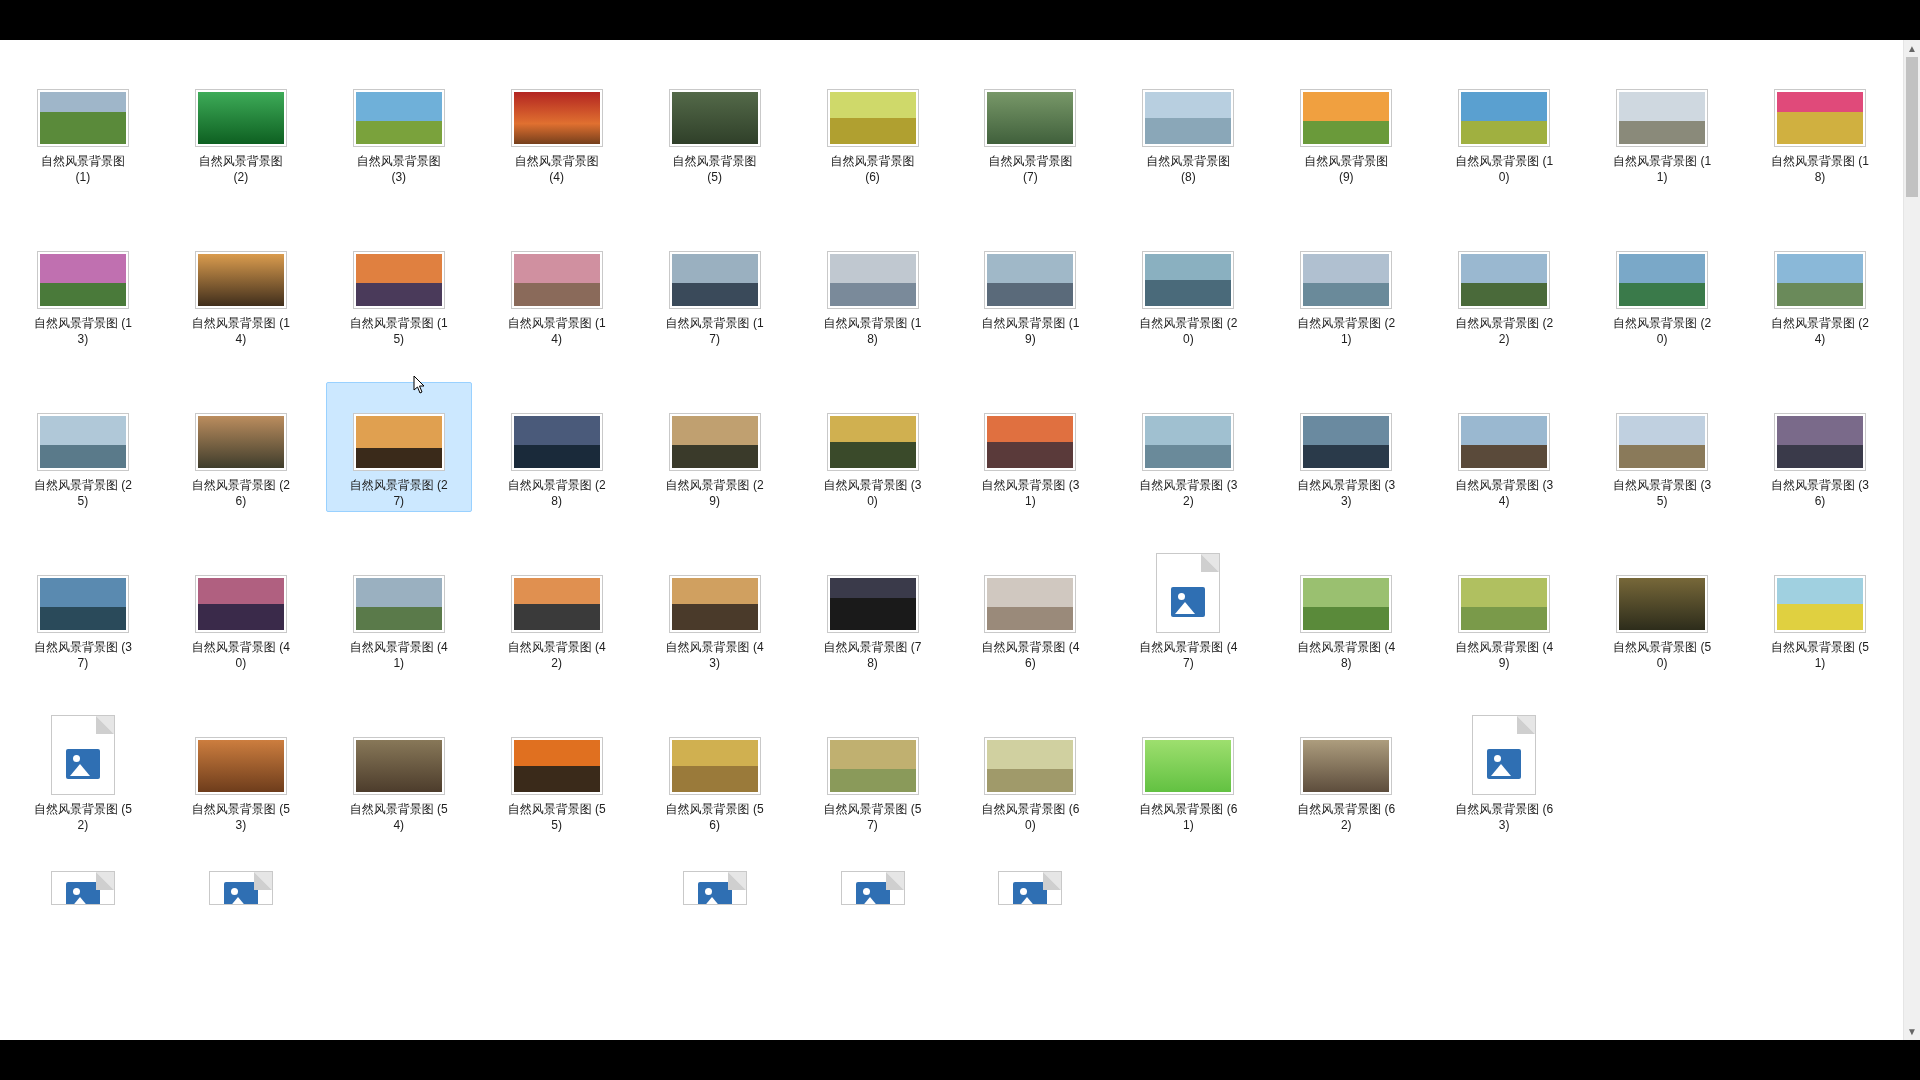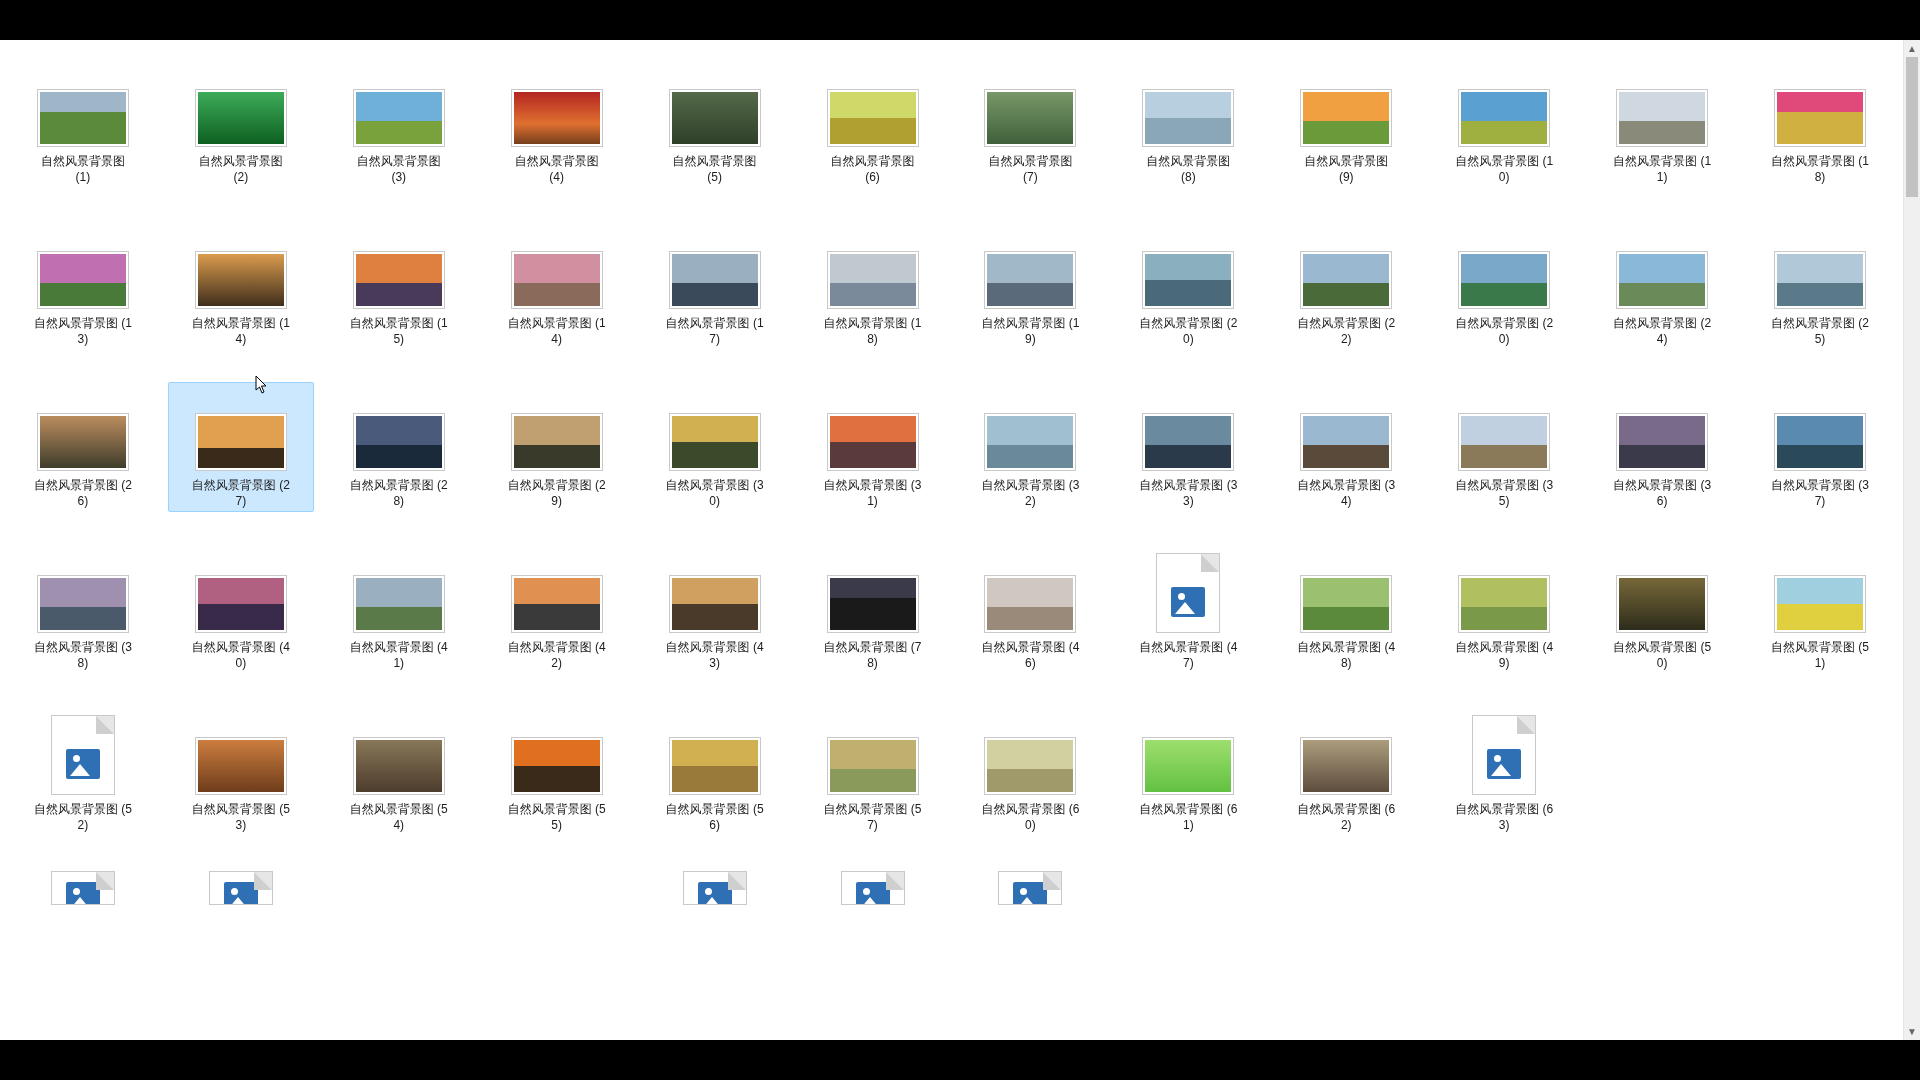--- a/index.html
+++ b/index.html
@@ -269,20 +269,24 @@
         </div>
         <div class="item">
           <div class="thumb t19"></div>
           <div class="label">自然风景背景图 (19)</div>
         </div>
         <div class="item">
           <div class="thumb t20"></div>
           <div class="label">自然风景背景图 (20)</div>
         </div>
         <div class="item">
+          <div class="thumb t21"></div>
+          <div class="label">自然风景背景图 (21)</div>
+        </div>
+        <div class="item">
           <div class="thumb t22"></div>
           <div class="label">自然风景背景图 (22)</div>
         </div>
         <div class="item">
           <div class="thumb t23"></div>
           <div class="label">自然风景背景图 (20)</div>
         </div>
         <div class="item">
           <div class="thumb t24"></div>
           <div class="label">自然风景背景图 (24)</div>
@@ -336,24 +340,20 @@
           <div class="thumb t35"></div>
           <div class="label">自然风景背景图 (35)</div>
         </div>
         <div class="item">
           <div class="thumb t36"></div>
           <div class="label">自然风景背景图 (36)</div>
         </div>
         <div class="item">
           <div class="thumb t37"></div>
           <div class="label">自然风景背景图 (37)</div>
-        </div>
-        <div class="item">
-          <div class="thumb t38"></div>
-          <div class="label">自然风景背景图 (38)</div>
         </div>
         <div class="item">
           <div class="thumb t40"></div>
           <div class="label">自然风景背景图 (40)</div>
         </div>
         <div class="item">
           <div class="thumb t41"></div>
           <div class="label">自然风景背景图 (41)</div>
         </div>
         <div class="item">

